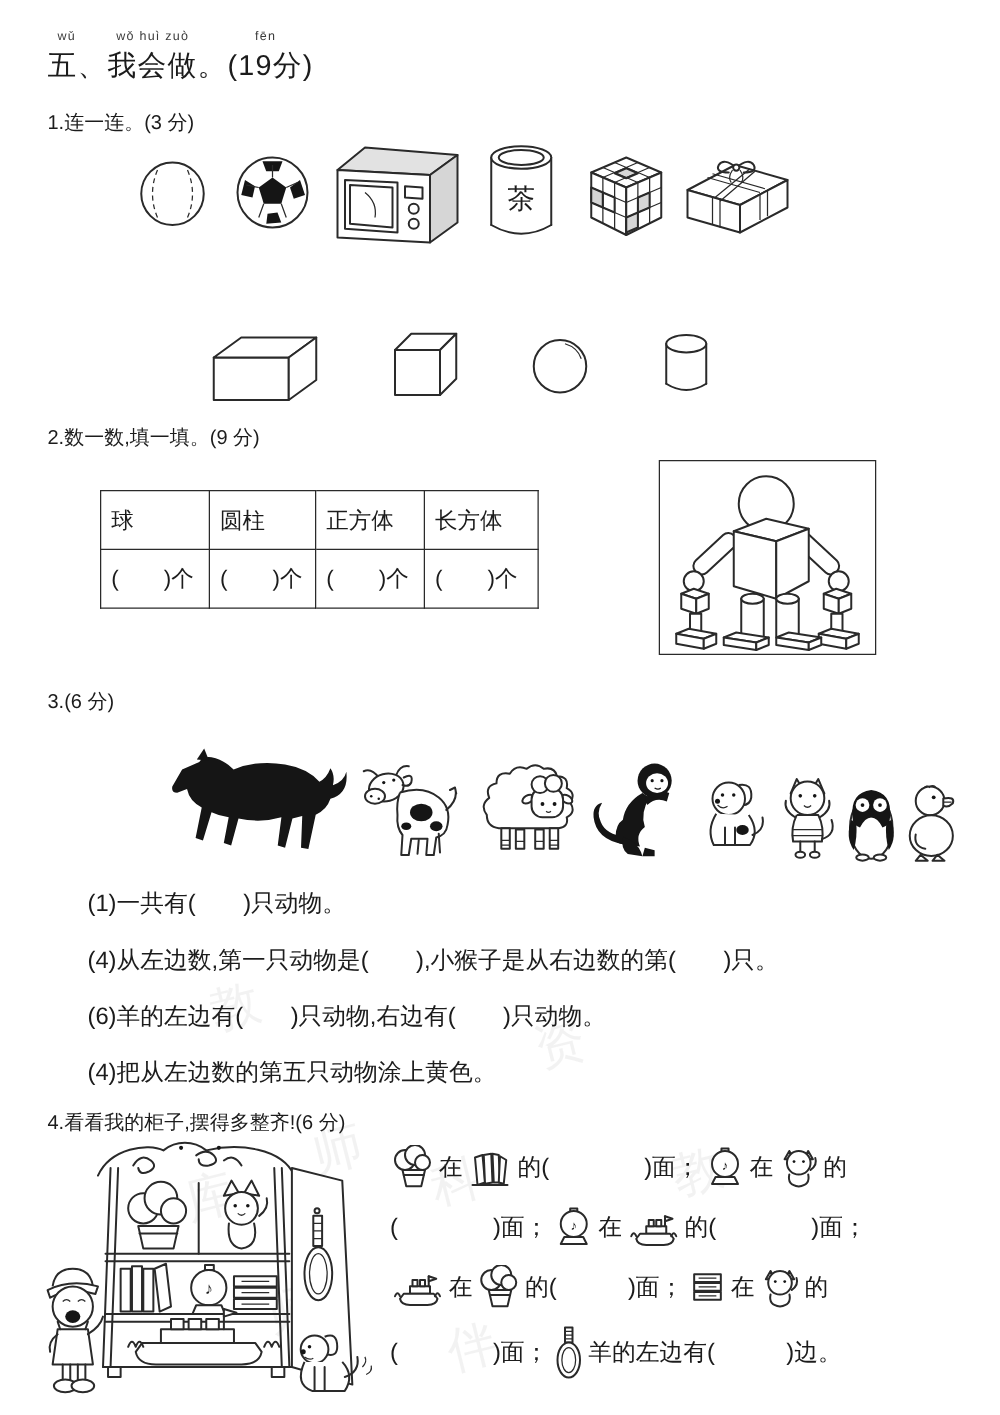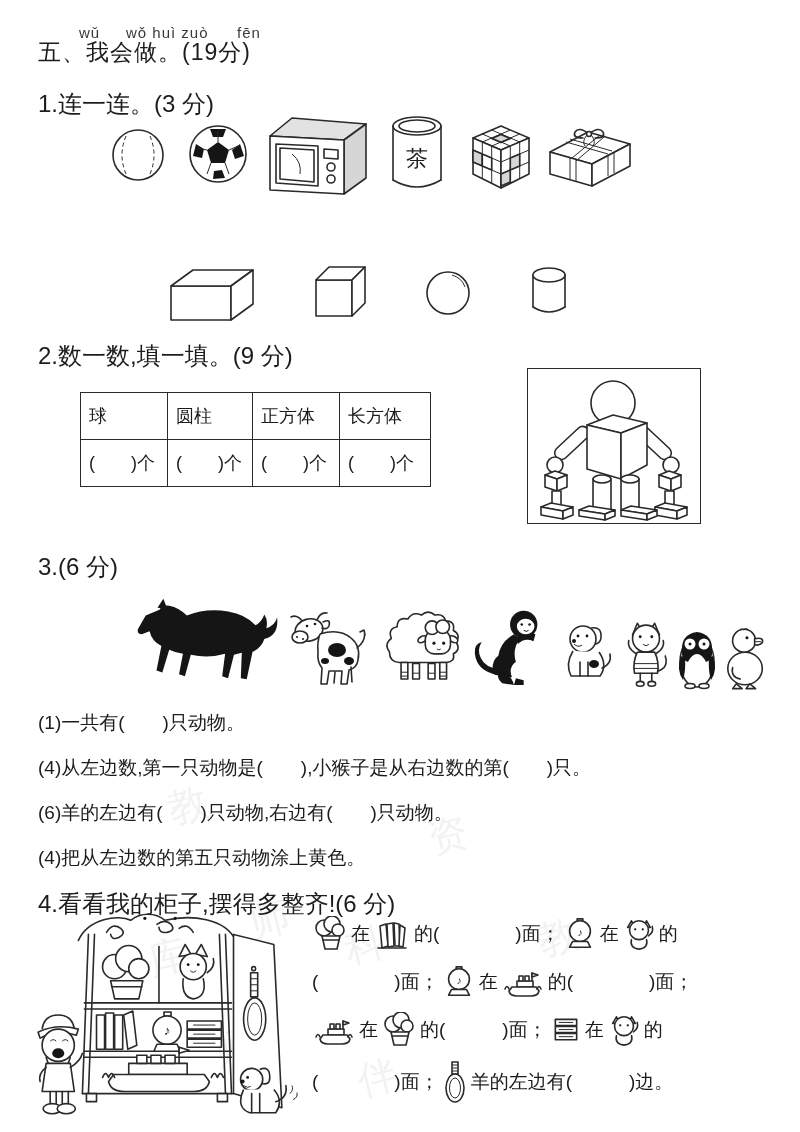--- a/index.html
+++ b/index.html
@@ -1,22 +1,22 @@
 <!DOCTYPE html>
 <html><head>
 <meta charset="utf-8">
 <style>
   html,body{margin:0;padding:0;background:#fff;}
   .page{position:relative;width:800px;height:1132px;background:#ffffff;overflow:hidden;
         font-family:"Liberation Sans","DejaVu Sans",sans-serif;color:#1c1c1c;}
   .abs{position:absolute;}
-  .pinyin{font-size:15px;color:#3a3a3a;letter-spacing:1px;white-space:pre;margin-left:33px;}
+  .pinyin{font-size:10px;color:#3a3a3a;letter-spacing:1px;white-space:pre;}
   .t-main{font-size:23px;letter-spacing:1px;}
-  .t-q{font-size:24px;}
-  .q-text{font-size:19px;white-space:pre;}
+  .t-q{font-size:16px;}
+  .q-text{font-size:19px;white-space:pre;margin-left:32px;}
   svg{display:block;}
   svg *{vector-effect:non-scaling-stroke;}
   .ln{stroke:#2a2a2a;stroke-width:1.6;fill:none;stroke-linecap:round;stroke-linejoin:round;}
   .fw{stroke:#2a2a2a;stroke-width:1.6;fill:#ffffff;stroke-linejoin:round;}
   .fb{fill:#151515;stroke:none;}
   .fg{fill:#d6d6d6;stroke:#2a2a2a;stroke-width:1.6;stroke-linejoin:round;}
   .thin{stroke:#2a2a2a;stroke-width:1;fill:none;}
   table.count-table{border-collapse:collapse;background:#fff;}
   .count-table th,.count-table td{border:1.6px solid #2a2a2a;font-weight:normal;font-size:18px;
     text-align:left;vertical-align:middle;padding:0 8px;height:46px;white-space:pre;}

